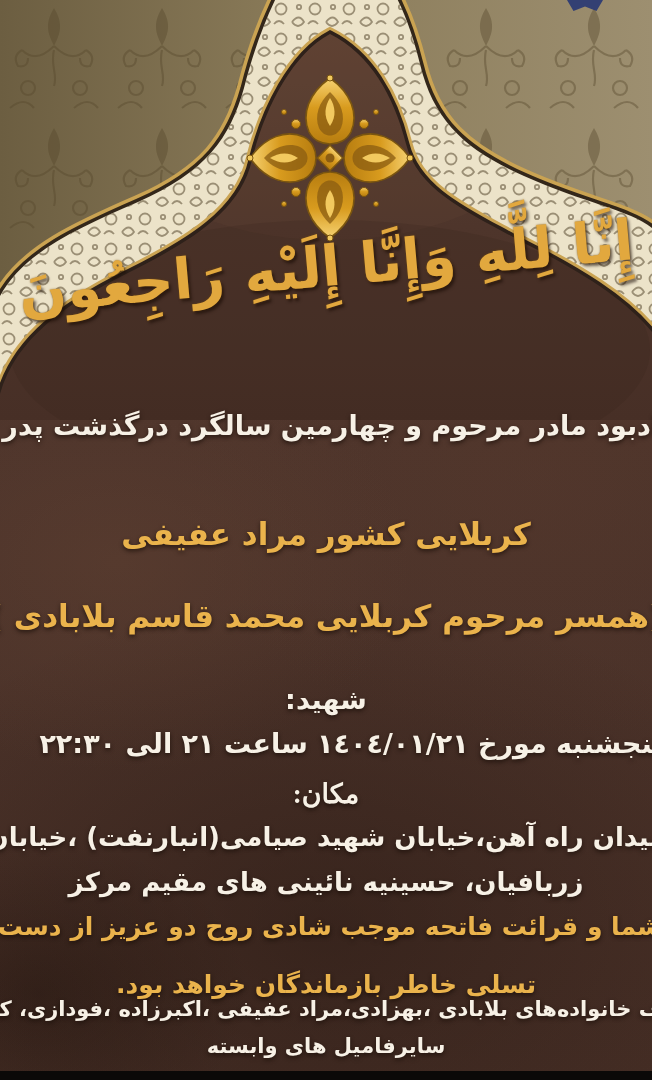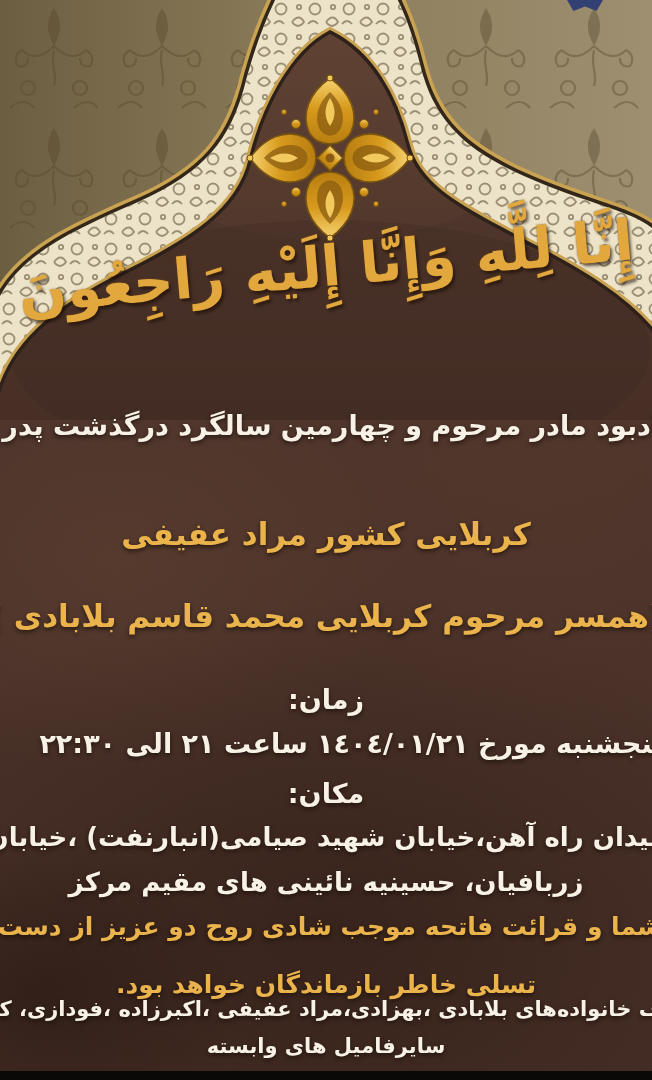--- a/index.html
+++ b/index.html
@@ -24,21 +24,21 @@
     position:absolute;top:234px;left:50%;
     transform:translateX(-50%) rotate(-5deg);
     white-space:nowrap;font-weight:bold;font-size:56px;color:#e2a83e;
     text-shadow:2px 3px 3px rgba(25,12,5,.6),0 0 2px rgba(122,81,16,.8);
   }
   .memorial   {top:410px;font-size:27px;}
   .name       {top:516px;font-size:31px;}
   .spouse     {top:598px;font-size:31px;}
   .zaman      {top:684px;font-size:27px;}
   .timeval    {top:728px;font-size:27px;margin-left:25px;}
-  .makan      {top:778px;font-size:27px;}
+  .makan      {top:778px;font-size:27px;font-family:Liberation Serif, serif;}
   .loc1       {top:822px;font-size:26px;}
   .loc2       {top:867px;font-size:26px;}
   .bless1     {top:912px;font-size:25px;}
   .bless2     {top:950px;font-size:25px;margin-top:20px;}
   .fam1       {top:997px;font-size:21px;}
   .fam2       {top:1034px;font-size:21px;}
   .bottom-bar{position:absolute;left:0;bottom:0;width:652px;height:9px;background:#0b0908;}
   .watermark{
     position:absolute;top:0;left:567px;width:36px;height:11px;
     background:#2a3a74;clip-path:polygon(0 0,100% 0,82% 100%,50% 60%,18% 100%);
@@ -144,21 +144,21 @@
   <div class="watermark"></div>
 
   <div class="calligraphy">إِنَّا لِلَّهِ وَإِنَّا إِلَيْهِ رَاجِعُونَ</div>
 
   <div class="line t-white memorial">مراسم یادبود مادر مرحوم و چهارمین سالگرد درگذشت پدر عزیزمان</div>
 
   <div class="line t-gold name">کربلایی کشور مراد عفیفی</div>
 
   <div class="line t-gold spouse">(همسر مرحوم کربلایی محمد قاسم بلابادی )</div>
 
-  <div class="line t-white zaman">زمان:</div>
+  <div class="line t-white zaman">شهید:</div>
 
   <div class="line t-white timeval">پنجشنبه مورخ ١٤٠٤/٠١/٢١ ساعت ٢١ الی ٢٢:٣٠</div>
 
   <div class="line t-white makan">مکان:</div>
 
   <div class="line t-white loc1">میدان راه آهن،خیابان شهید صیامی(انبارنفت) ،خیابان</div>
 
   <div class="line t-white loc2">زربافیان، حسینیه نائینی های مقیم مرکز</div>
 
   <div class="line t-gold bless1">حضور شما و قرائت فاتحه موجب شادی روح دو عزیز از دست رفته و</div>

